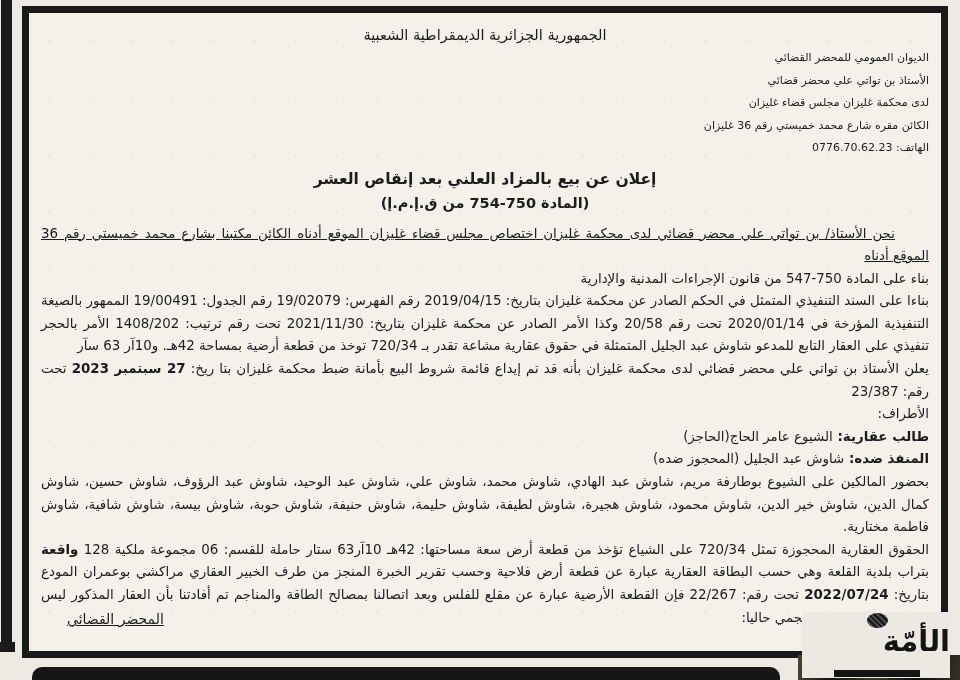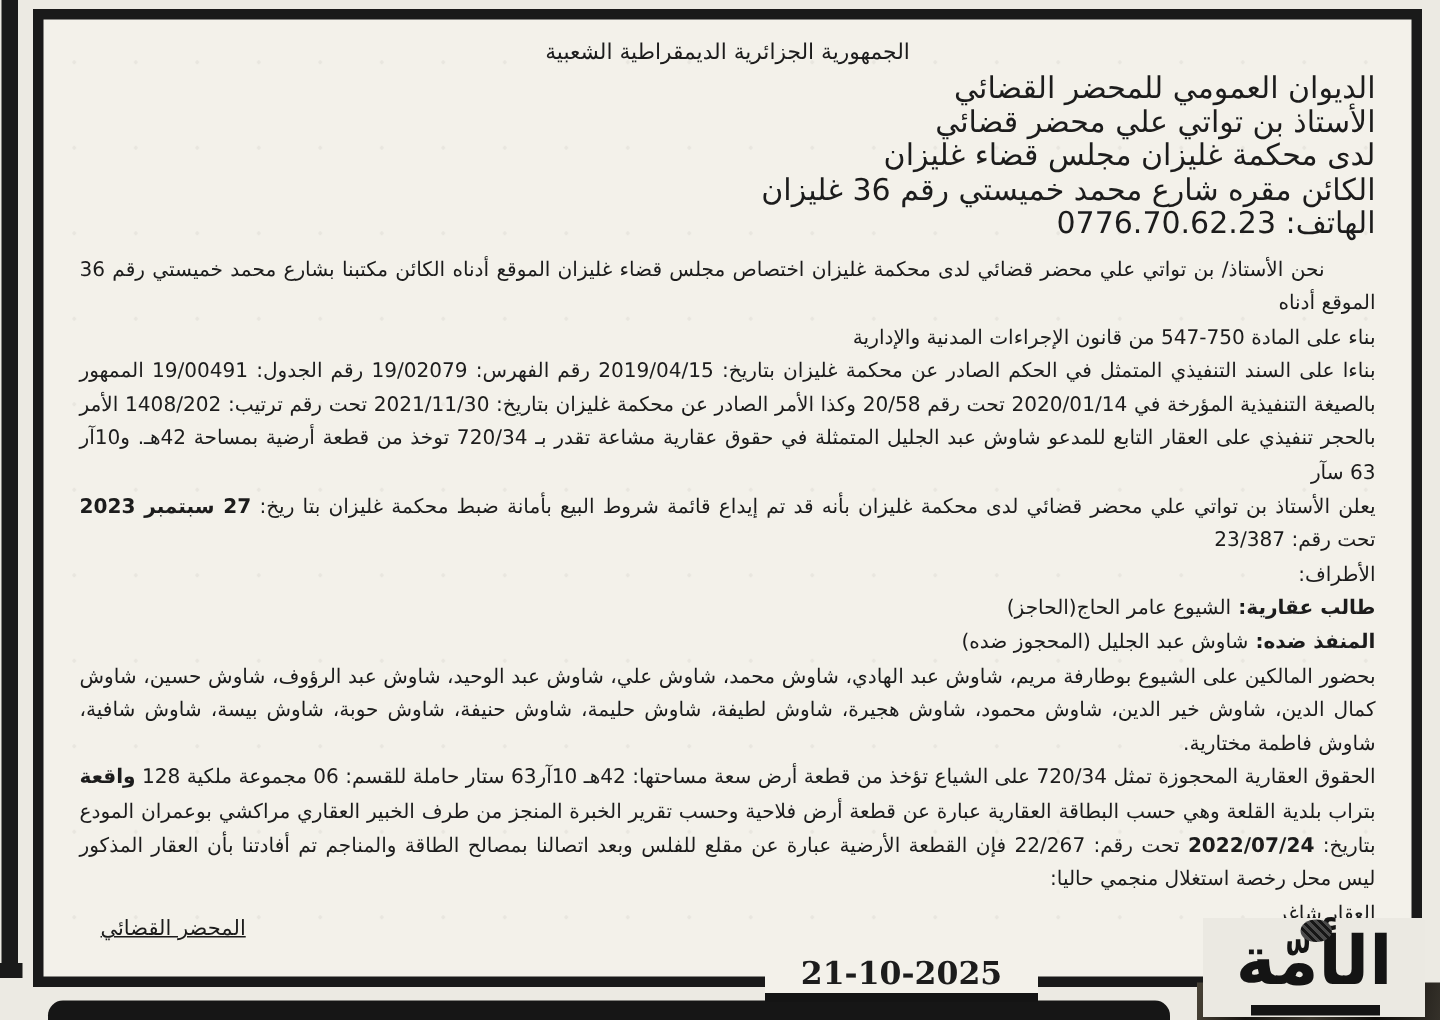--- a/index.html
+++ b/index.html
@@ -12,44 +12,44 @@
   .page{position:absolute;inset:0;background:#eceae3;}
   
   .left-col-bar{position:absolute;left:1px;top:0;width:11px;height:650px;background:#1a1a1a;}
   .left-col-stub{position:absolute;left:0;top:642px;width:15px;height:10px;background:#1a1a1a;}
   
   .frame{
     position:absolute;left:22px;top:6px;width:926px;height:652px;
     box-sizing:border-box;border:7px solid #1a1a1a;background:#f3f1ea;
     background-image:radial-gradient(rgba(60,55,45,0.06) 1px,transparent 1.2px);
     background-size:41px 57px;
-    padding:8px 24px 0;direction:rtl;overflow:hidden;
+    padding:8px 12px 0;direction:rtl;overflow:hidden;
   }
   .republic{text-align:center;font-size:14.5px;margin-top:6px;}
   .hdr-block{margin-top:4px;}
-  .hdr{text-align:right;font-size:20px;line-height:22.5px;}
+  .hdr{text-align:right;font-size:11px;line-height:22.5px;}
   .title-block{text-align:center;font-weight:bold;margin-top:9px;}
   .title1{font-size:15.5px;line-height:21px;}
   .title2{font-size:14.5px;line-height:20px;margin-top:3px;}
   .doc-body{margin-top:10px;font-size:13.4px;line-height:22.6px;text-align:justify;}
   .doc-body p{margin:0;}
-  .indent{text-indent:34px;}
+  .indent{text-indent:34px;text-decoration:underline;}
   b{font-weight:bold;}
   .sig{position:absolute;left:38px;top:598px;font-size:14px;text-decoration:underline;}
   
   .date-stamp{
     position:absolute;left:510px;top:633px;width:182px;z-index:5;
     background:#f3f1ea;text-align:center;
     font-family:"DejaVu Serif",serif;font-weight:bold;font-size:21px;
     padding:3px 0 1px;border-bottom:6px solid #141414;direction:ltr;
   }
   
   .logo{position:absolute;right:10px;top:612px;width:148px;height:66px;z-index:6;background:#ebe9e2;direction:rtl;}
   .logo-text{
-    text-align:center;font-size:45px;font-weight:900;line-height:58px;
+    font-size:29px;font-weight:900;line-height:58px;
     letter-spacing:-3px;color:#141414;
   }
   .logo-globe{
     position:absolute;top:1px;right:62px;width:21px;height:15px;border-radius:50%;
     background:repeating-linear-gradient(45deg,#4a4a4a 0 2px,#161616 2px 4px);
   }
   .logo-strip{position:absolute;bottom:1px;right:30px;width:86px;height:7px;background:#141414;}
   
   .below-frame-bar{position:absolute;left:32px;top:667px;width:748px;height:13px;background:#161616;border-radius:10px 10px 0 0;}
   .below-photo{
@@ -70,39 +70,42 @@
     <div class="republic">الجمهورية الجزائرية الديمقراطية الشعبية</div>
 
     <div class="hdr-block">
       <div class="hdr">الديوان العمومي للمحضر القضائي</div>
       <div class="hdr">الأستاذ بن تواتي علي محضر قضائي</div>
       <div class="hdr">لدى محكمة غليزان مجلس قضاء غليزان</div>
       <div class="hdr">الكائن مقره شارع محمد خميستي رقم 36 غليزان</div>
       <div class="hdr">الهاتف: 0776.70.62.23</div>
     </div>
 
+    <div class="title-block">
+      <div class="title1">إعلان عن بيع بالمزاد العلني بعد إنقاص العشر</div>
+      <div class="title2">(المادة 750-754 من ق.إ.م.إ)</div>
+    </div>
 
     <div class="doc-body">
       <p class="indent">نحن الأستاذ/ بن تواتي علي محضر قضائي لدى محكمة غليزان اختصاص مجلس قضاء غليزان الموقع أدناه الكائن مكتبنا بشارع محمد خميستي رقم 36 الموقع أدناه</p>
       <p>بناء على المادة 750-547 من قانون الإجراءات المدنية والإدارية</p>
       <p>بناءا على السند التنفيذي المتمثل في الحكم الصادر عن محكمة غليزان بتاريخ: 2019/04/15 رقم الفهرس: 19/02079 رقم الجدول: 19/00491 الممهور بالصيغة التنفيذية المؤرخة في 2020/01/14 تحت رقم 20/58 وكذا الأمر الصادر عن محكمة غليزان بتاريخ: 2021/11/30 تحت رقم ترتيب: 1408/202 الأمر بالحجر تنفيذي على العقار التابع للمدعو شاوش عبد الجليل المتمثلة في حقوق عقارية مشاعة تقدر بـ 720/34 توخذ من قطعة أرضية بمساحة 42هـ. و10آر 63 سآر</p>
       <p><span>يعلن الأستاذ بن تواتي علي محضر قضائي لدى محكمة غليزان بأنه قد تم إيداع قائمة شروط البيع بأمانة ضبط محكمة غليزان بتا ريخ: </span><b>27 سبتمبر 2023</b><span> تحت رقم: 23/387</span></p>
       <p>الأطراف:</p>
       <p><b>طالب عقارية: </b><span>الشيوع عامر الحاج(الحاجز)</span></p>
       <p><b>المنفذ ضده: </b><span>شاوش عبد الجليل (المحجوز ضده)</span></p>
       <p>بحضور المالكين على الشيوع بوطارفة مريم، شاوش عبد الهادي، شاوش محمد، شاوش علي، شاوش عبد الوحيد، شاوش عبد الرؤوف، شاوش حسين، شاوش كمال الدين، شاوش خير الدين، شاوش محمود، شاوش هجيرة، شاوش لطيفة، شاوش حليمة، شاوش حنيفة، شاوش حوبة، شاوش بيسة، شاوش شافية، شاوش فاطمة مختارية.</p>
       <p><span>الحقوق العقارية المحجوزة تمثل 720/34 على الشياع تؤخذ من قطعة أرض سعة مساحتها: 42هـ 10آر63 ستار حاملة للقسم: 06 مجموعة ملكية 128 </span><b>واقعة</b><span> بتراب بلدية القلعة وهي حسب البطاقة العقارية عبارة عن قطعة أرض فلاحية وحسب تقرير الخبرة المنجز من طرف الخبير العقاري مراكشي بوعمران المودع بتاريخ: </span><b>2022/07/24</b><span> تحت رقم: 22/267 فإن القطعة الأرضية عبارة عن مقلع للفلس وبعد اتصالنا بمصالح الطاقة والمناجم تم أفادتنا بأن العقار المذكور ليس محل رخصة استغلال منجمي حاليا:</span></p>
       <p>العقار شاغر</p>
 
     </div>
 
     <div class="sig">المحضر القضائي</div>
   </div>
 
-  <div class="date-stamp">21-10-2025</div>
 
   <div class="logo">
     <div class="logo-text">الأمّة</div>
     <div class="logo-globe"></div>
     <div class="logo-strip"></div>
   </div>
 
   <div class="below-frame-bar"></div>
   <div class="below-photo"></div>
 

